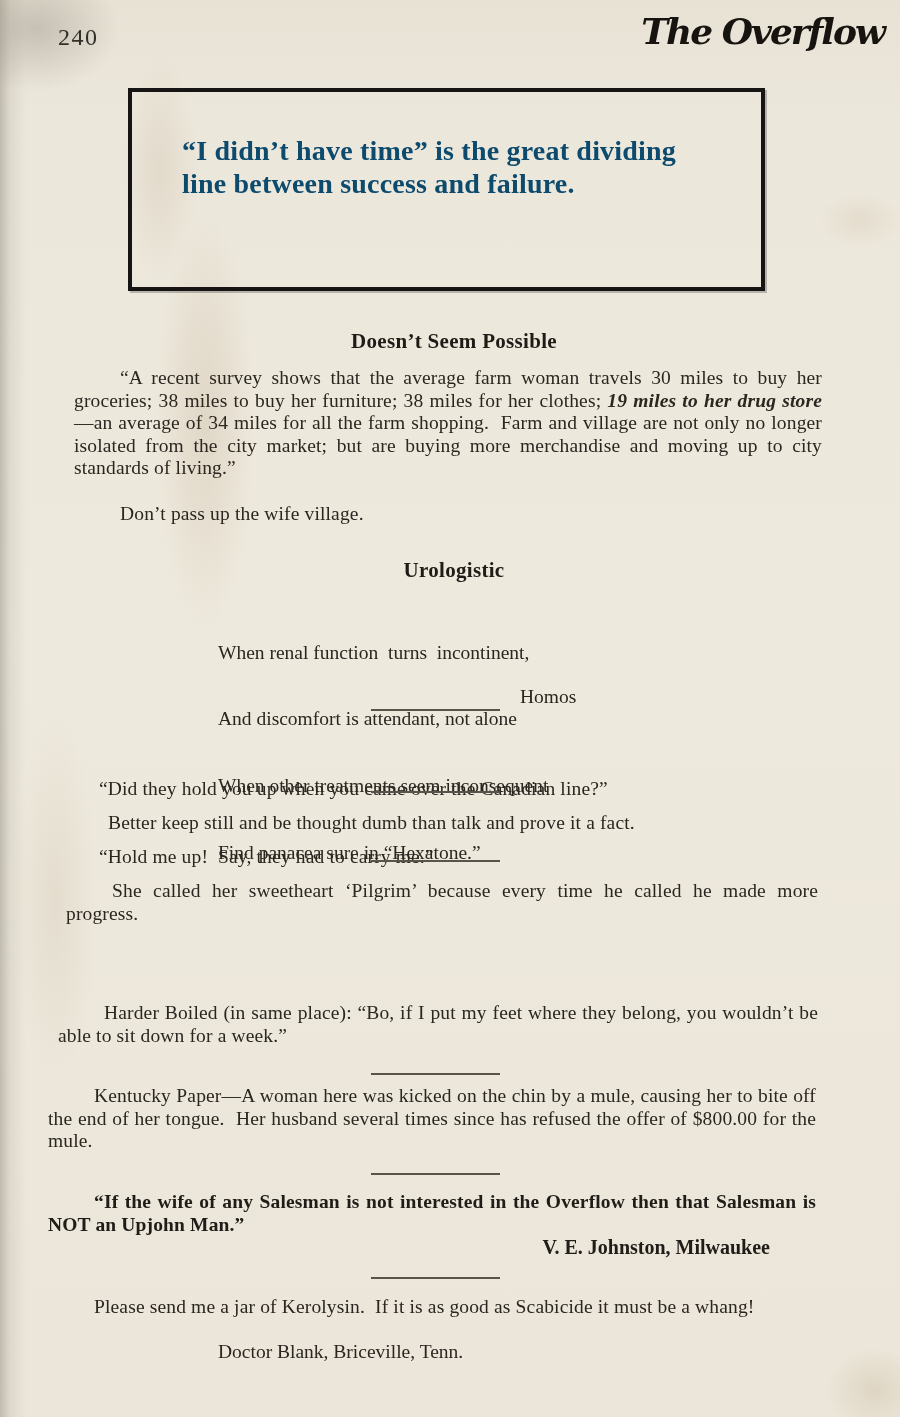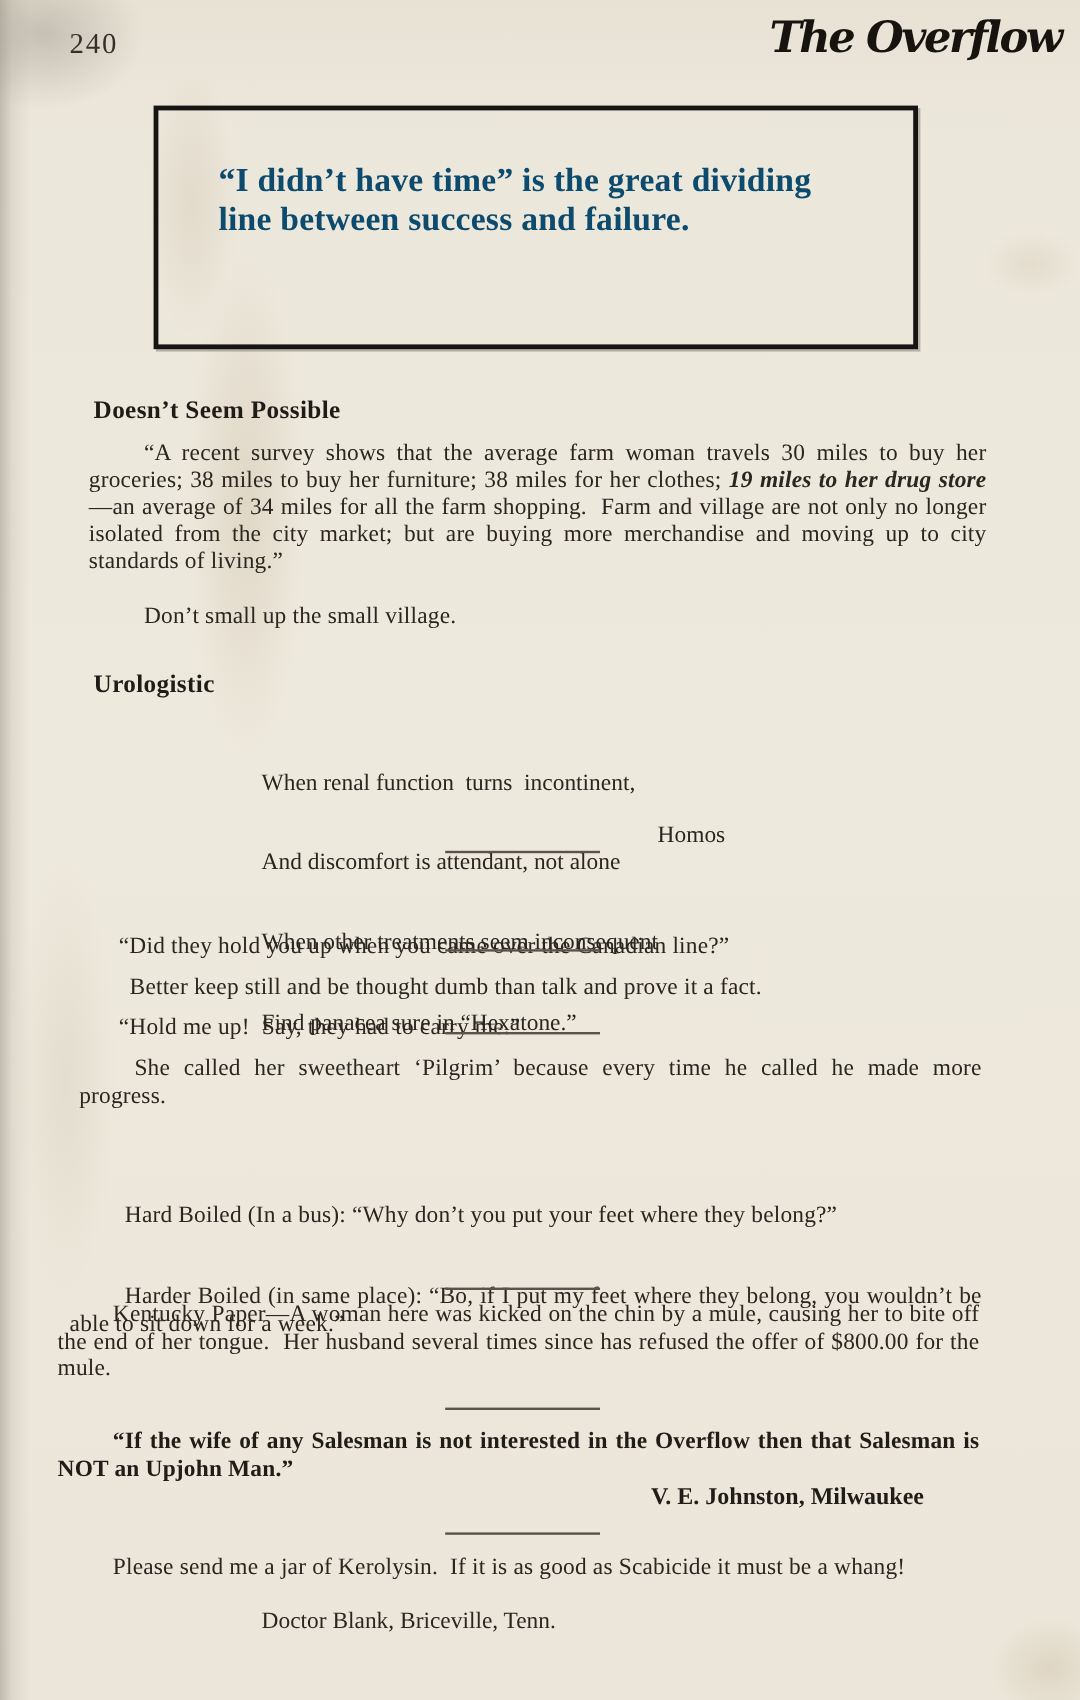--- a/index.html
+++ b/index.html
@@ -39,39 +39,39 @@
     box-shadow: 2px 2px 0 rgba(23,21,19,0.25);
   }
   .quote-box .quote-text {
     margin:42px 50px 12px 50px; width:505px;
     font-size:28px; font-weight:700; line-height:33px;
     color:#0c4a6e; letter-spacing:0.2px;
     text-align:left;
   }
 
   .heading {
-    width:752px; left:78px; 
+    width:752px; left:78px; text-align:center;
     font-size:21px; font-weight:700; color:#1f1b16;
     margin:0; letter-spacing:0.3px;
   }
   .h-possible { top:329px; }
   .h-uro { top:558px; }
 
   .para {
     margin:0; text-align:justify;
     font-size:19.5px; line-height:22.6px;
     white-space:pre-wrap; letter-spacing:0.15px;
   }
   .indent { text-indent:46px; }
   .bi { font-weight:700; font-style:italic; }
 
   .p-farm    { left:74px;  top:367px; width:748px; }
   .tagline   { left:120px; top:503px; font-size:19.5px; }
   .poem      { left:218px; top:597px; font-size:19.5px; line-height:22.3px; white-space:pre-wrap; }
-  .homos     { left:520px; top:686px; font-size:19.5px;margin-left:28px; }
+  .homos     { left:520px; top:686px; font-size:19.5px; }
   .p-canadian{ left:99px;  top:733px; width:740px; text-align:left; }
   .p-dumb    { left:62px;  top:812px; width:756px; }
   .p-pilgrim { left:66px;  top:880px; width:752px; }
   .p-hard    { left:58px;  top:957px; width:760px; }
   .p-hard p  { margin:0; }
   .p-kentucky{ left:48px;  top:1085px; width:768px; }
   .p-upjohn  { left:48px;  top:1191px; width:768px; font-weight:700; color:#201c17; }
   .johnston  { left:48px;  top:1236px; width:768px; text-align:right; padding-right:46px; box-sizing:border-box;
                font-size:20px; font-weight:700; color:#201c17; }
   .p-kero    { left:48px;  top:1296px; width:768px; }
@@ -95,21 +95,21 @@
 <div class="abs logo">The Overflow</div>
 
 <div class="abs quote-box">
   <p class="quote-text">“I didn’t have time” is the great dividing line between success and failure.</p>
 </div>
 
 <h2 class="abs heading h-possible">Doesn’t Seem Possible</h2>
 
 <p class="abs para indent p-farm"><span>“A recent survey shows that the average farm woman travels 30 miles to buy her groceries; 38 miles to buy her furniture; 38 miles for her clothes; </span><span class="bi">19 miles to her drug store</span><span>—an average of 34 miles for all the farm shopping.  Farm and village are not only no longer isolated from the city market; but are buying more merchandise and moving up to city standards of living.”</span></p>
 
-<p class="abs para tagline">Don’t small up the small village.</p>
+<p class="abs para tagline">Don’t pass up the wife village.</p>
 
 <h2 class="abs heading h-uro">Urologistic</h2>
 
 <div class="abs poem">
   <div>When renal function  turns  incontinent,</div>
   <div>And discomfort is attendant, not alone</div>
   <div>When other treatments seem inconsequent</div>
   <div>Find panacea sure in “Hexatone.”</div>
 </div>
 
@@ -121,21 +121,20 @@
   <div>“Hold me up!  Say, they had to carry me.”</div>
 </div>
 <div class="abs divider d-canadian"></div>
 
 <p class="abs para indent p-dumb">Better keep still and be thought dumb than talk and prove it a fact.</p>
 <div class="abs divider d-dumb"></div>
 
 <p class="abs para indent p-pilgrim">She called her sweetheart ‘Pilgrim’ because every time he called he made more progress.</p>
 
 <div class="abs para p-hard">
-  <p class="indent">Hard Boiled (In a bus): “Why don’t you put your feet where they belong?”</p>
   <p class="indent">Harder Boiled (in same place): “Bo, if I put my feet where they belong, you wouldn’t be able to sit down for a week.”</p>
 </div>
 <div class="abs divider d-hard"></div>
 
 <p class="abs para indent p-kentucky">Kentucky Paper—A woman here was kicked on the chin by a mule, causing her to bite off the end of her tongue.  Her husband several times since has refused the offer of $800.00 for the mule.</p>
 <div class="abs divider d-kentucky"></div>
 
 <p class="abs para indent p-upjohn">“If the wife of any Salesman is not interested in the Overflow then that Salesman is NOT an Upjohn Man.”</p>
 <div class="abs johnston">V. E. Johnston, Milwaukee</div>
 <div class="abs divider d-upjohn"></div>

